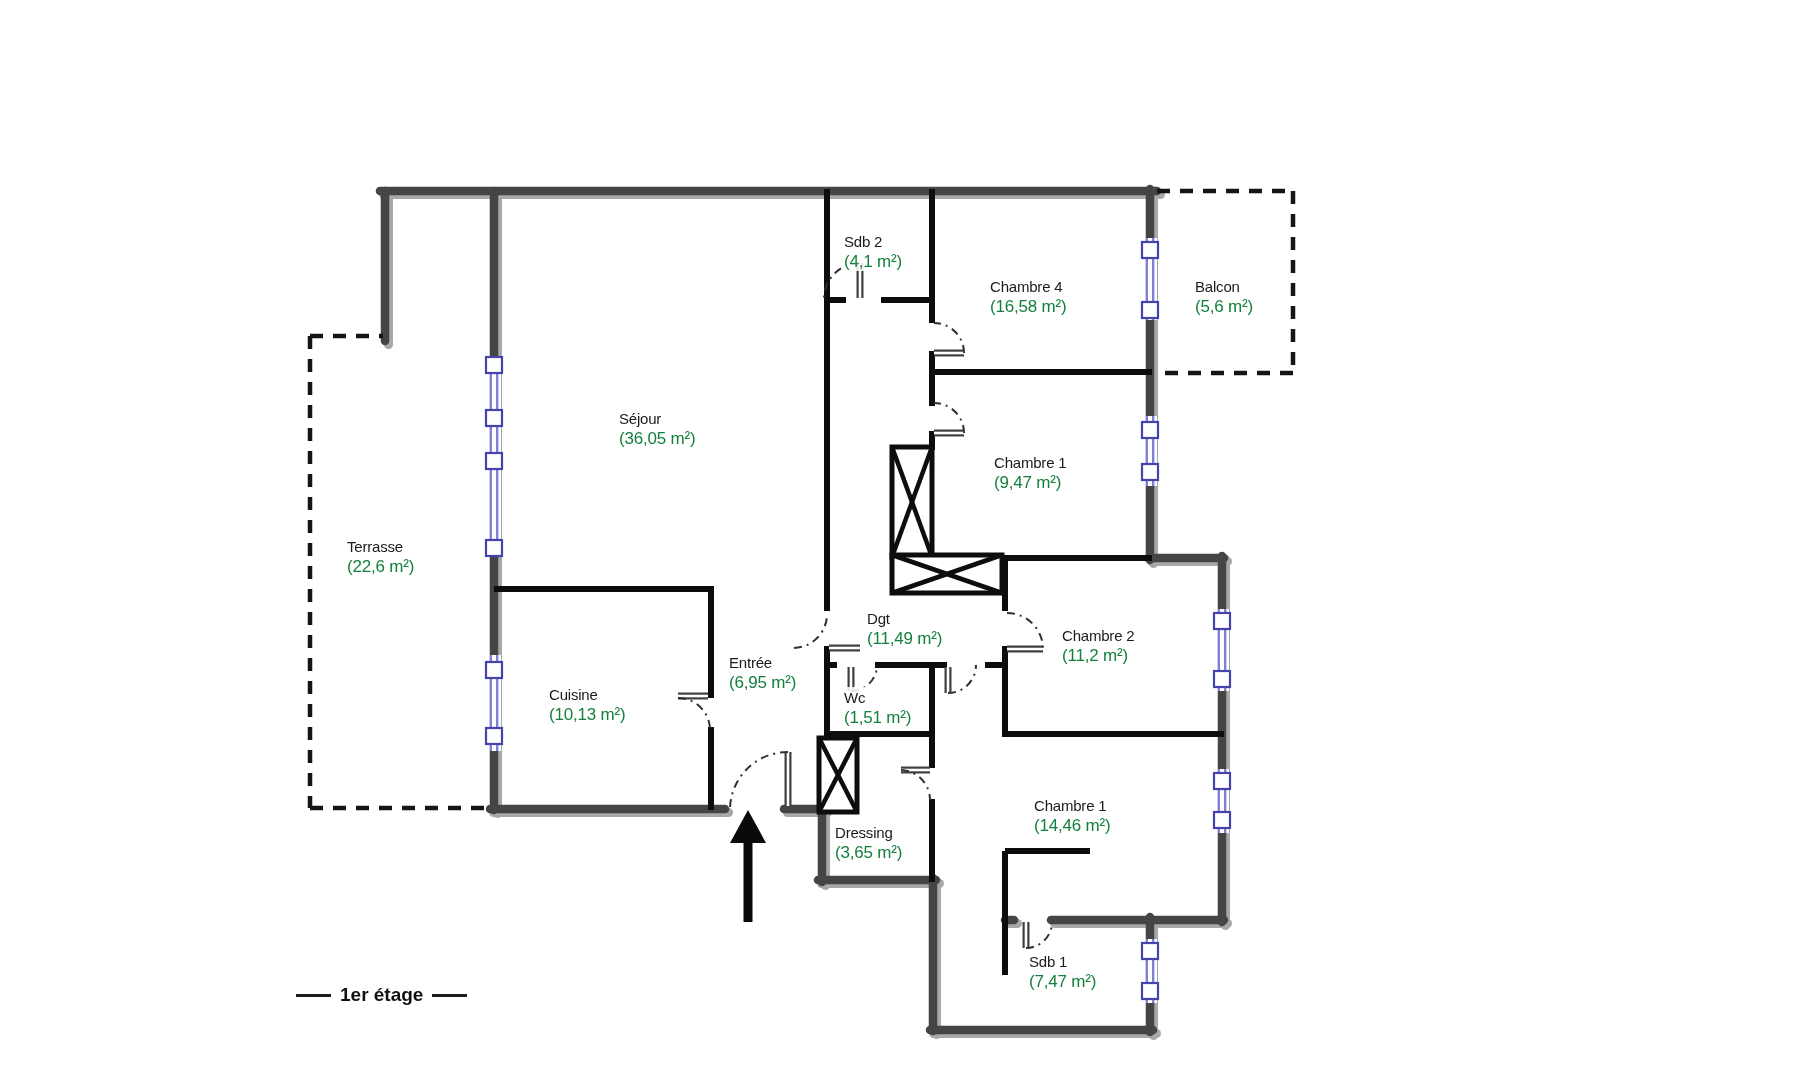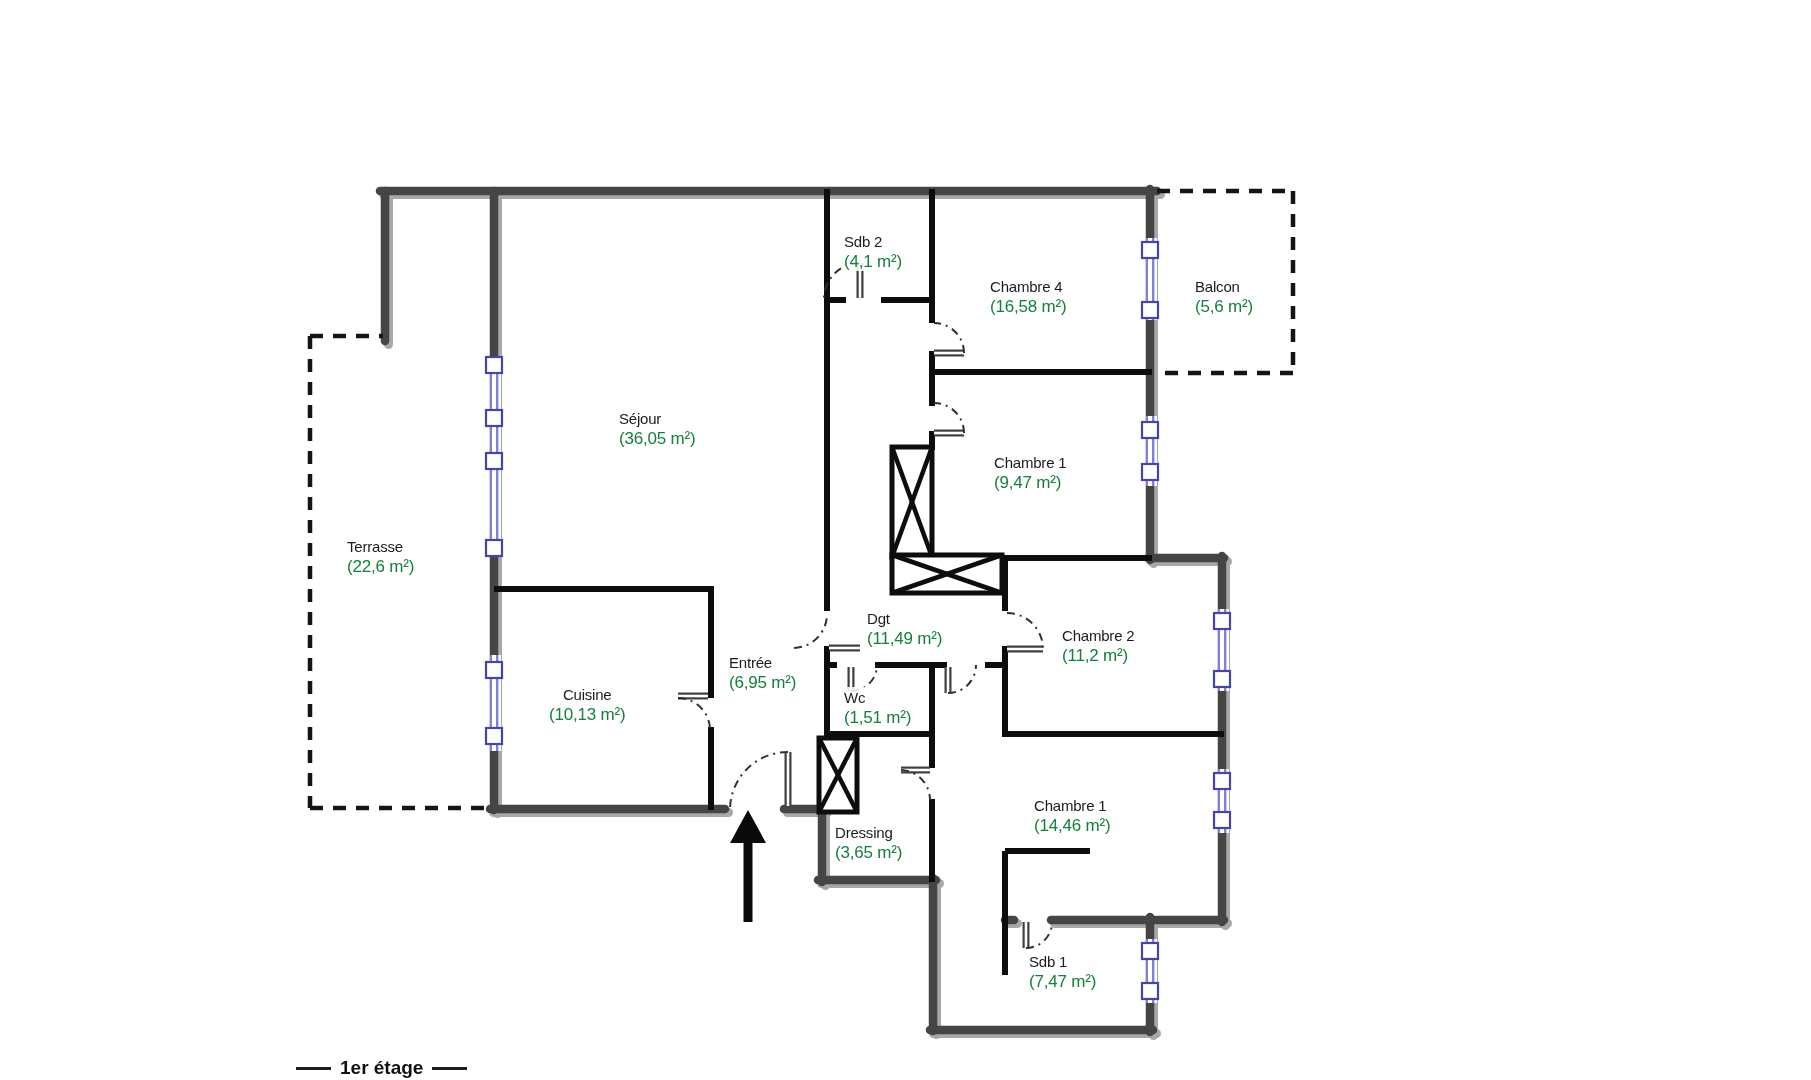--- a/index.html
+++ b/index.html
@@ -192,34 +192,34 @@
       <path d="M 1026,948 A 26 26 0 0 0 1052,922" fill="none" stroke="#303030" stroke-width="2" stroke-dasharray="8 5 2 5"></path>
       <path d="M 748,810
    L 730,843
    L 743.5,843
    L 743.5,922
    L 752.5,922
    L 752.5,843
    L 766,843 Z" fill="#0a0a0a"></path>
     </svg>
 
-  <div class="legend" id="legend" style="left: 296px; top: 1057px;">
+  <div class="legend" id="legend" style="left: 296px; top: 984px;">
     <span class="dash"></span>
     <span>1er étage</span>
     <span class="dash"></span>
   </div>
 <div class="room-label" style="left: 345px; top: 536px;">
       <span class="room-name">Terrasse</span>
       <span class="room-area">(22,6 m²)</span>
     </div>
     <div class="room-label" style="left: 617px; top: 408px;">
       <span class="room-name">Séjour</span>
       <span class="room-area">(36,05 m²)</span>
     </div>
-    <div class="room-label" style="left: 547px; top: 684px; text-align: center;">
+    <div class="room-label" style="left: 547px; top: 684px;">
       <span class="room-name">Cuisine</span>
       <span class="room-area">(10,13 m²)</span>
     </div>
     <div class="room-label" style="left: 727px; top: 652px;">
       <span class="room-name">Entrée</span>
       <span class="room-area">(6,95 m²)</span>
     </div>
     <div class="room-label" style="left: 842px; top: 231px;">
       <span class="room-name">Sdb 2</span>
       <span class="room-area">(4,1 m²)</span>

